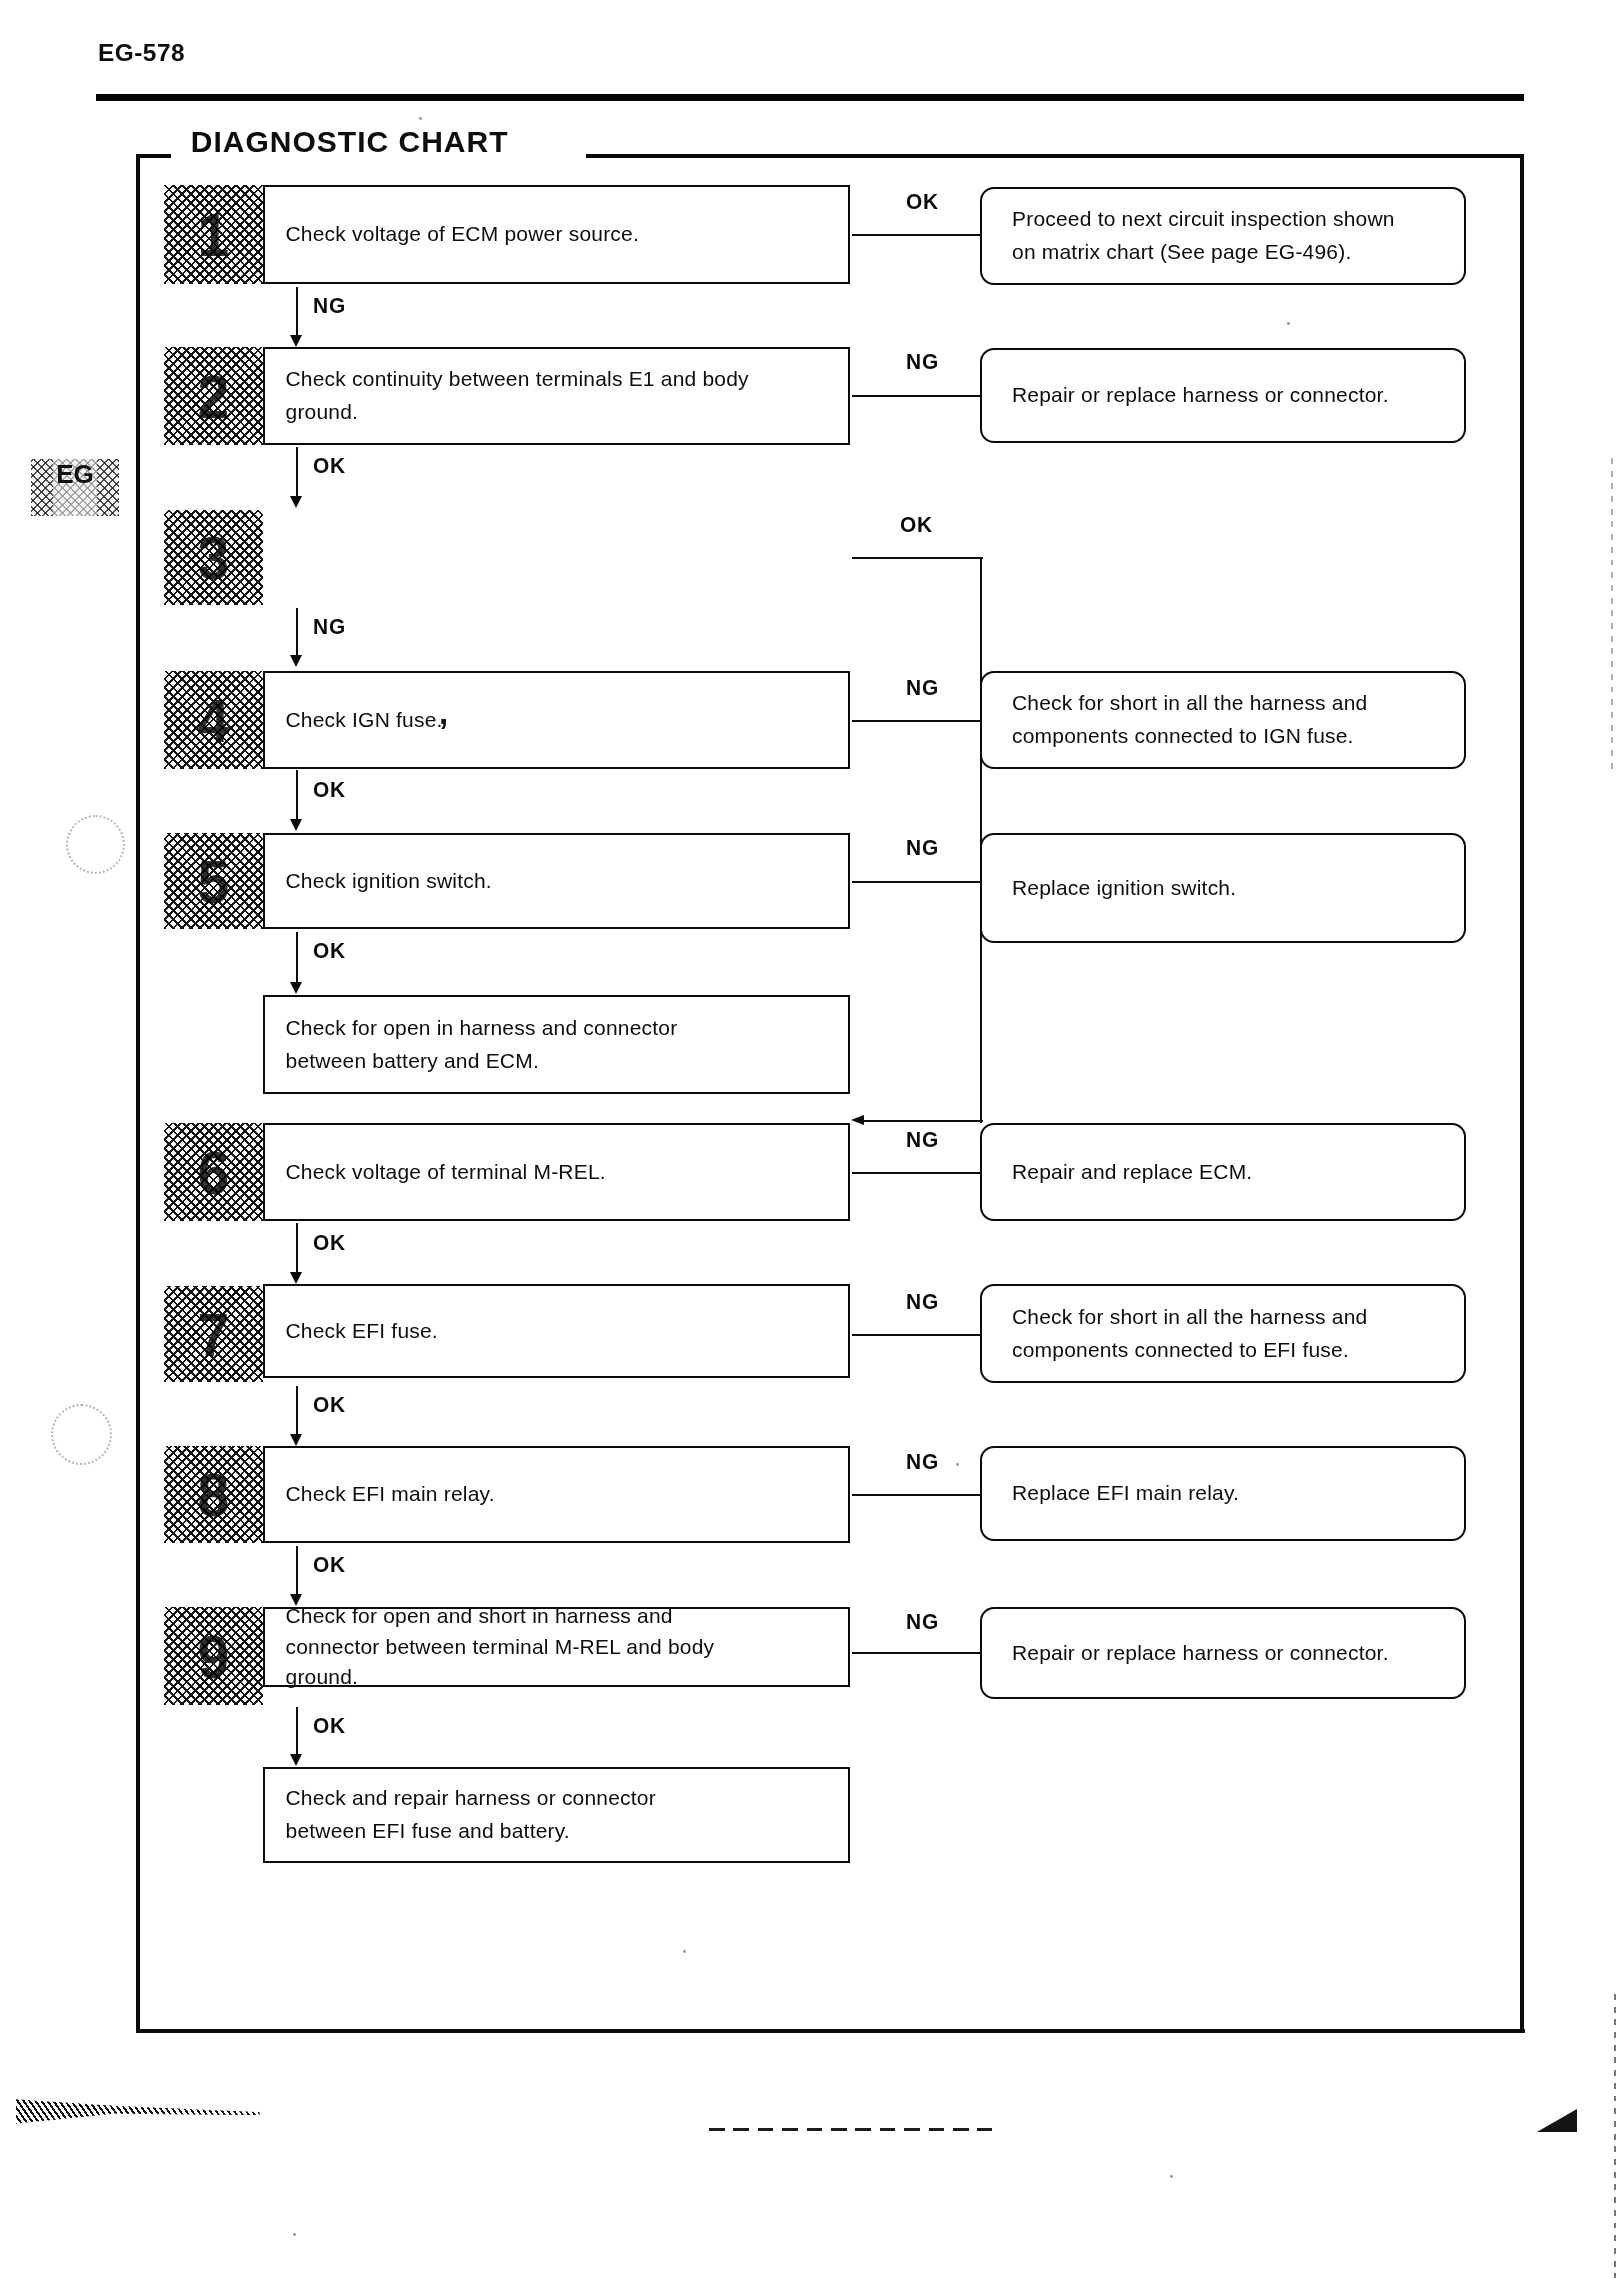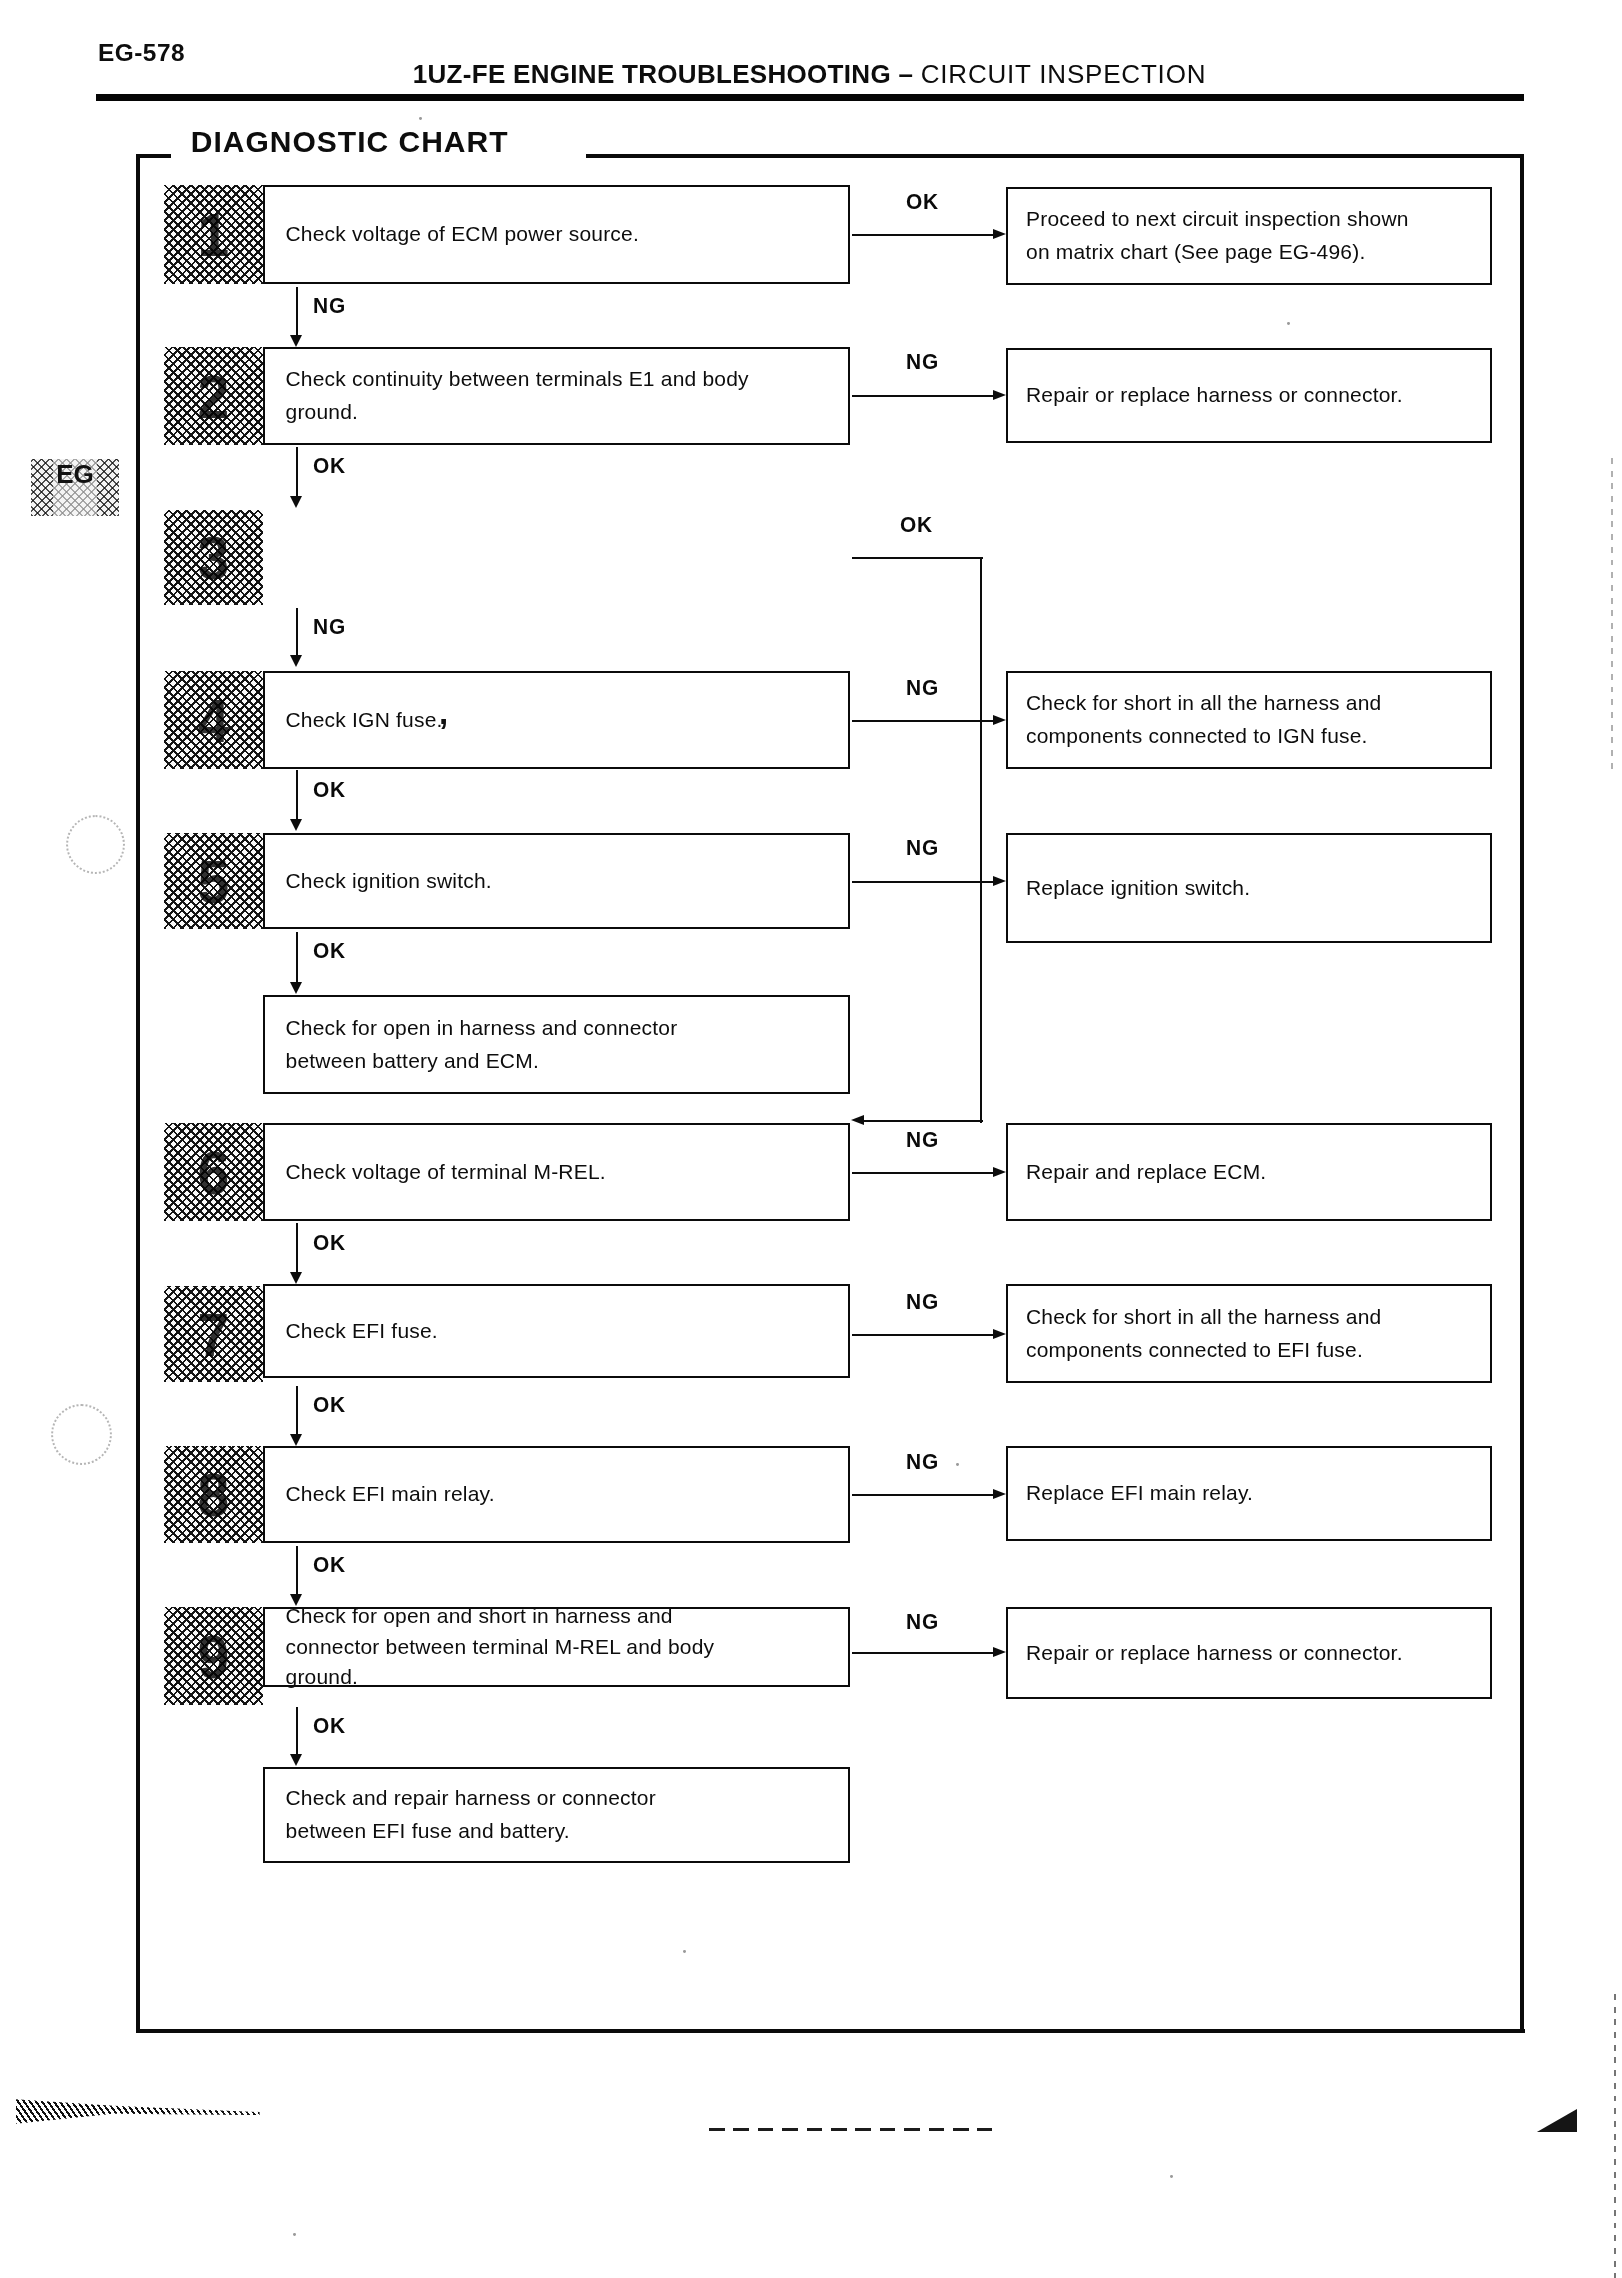--- a/index.html
+++ b/index.html
@@ -42,21 +42,21 @@
   }
   .eg-tab span{font-size:26px;font-weight:bold;color:#111;background:rgba(244,244,244,.55);padding:0 2.9px;}
   
   .fbox{
     position:absolute;background:#fff;border:2.9px solid #0b0b0b;
     display:flex;align-items:center;box-sizing:border-box;
     font-size:21px;line-height:1.55;letter-spacing:0.2px;
     padding:3.9px 13.7px 3.9px 20.5px;white-space:pre-line;
   }
   .lbox{left:263px;width:587px;}
-  .rbox{left:1006px;width:486px;padding-left:18px;}
+  .rbox{left:980px;width:486px;padding-left:30px;border-radius:14px;}
   
   .hline{position:absolute;height:2.4px;background:#0c0c0c;}
   .vline{position:absolute;width:2.4px;background:#0c0c0c;}
   .arr-right{position:absolute;width:0;height:0;border-top:5.9px solid transparent;border-bottom:5.9px solid transparent;border-left:13.7px solid #0c0c0c;}
   .arr-left{position:absolute;width:0;height:0;border-top:5.9px solid transparent;border-bottom:5.9px solid transparent;border-right:13.7px solid #0c0c0c;}
   .arr-down{position:absolute;width:0;height:0;border-left:6.8px solid transparent;border-right:6.8px solid transparent;border-top:12.7px solid #0c0c0c;}
   .cond{position:absolute;font-size:22px;font-weight:bold;letter-spacing:1px;color:#0a0a0a;transform:scaleX(.95);}
   
   .dotcircle{position:absolute;border:2px dotted #7a7a7a;border-radius:50%;opacity:.55;}
   .stray-mark{position:absolute;font-size:33px;font-weight:bold;color:#111;}
@@ -71,21 +71,20 @@
     clip-path:polygon(100% 0,100% 100%,0 100%);}
   .dotline-v{position:absolute;width:2px;background:repeating-linear-gradient(to bottom,#3a3a3a 0 5.9px,rgba(0,0,0,0) 5.9px 12.7px);}
   .speck{position:absolute;width:2.9px;height:2.9px;background:#555;border-radius:50%;opacity:.6;}
 </style>
 </head>
 <body>
 
 <div class="page">
 
   <div class="page-code">EG-578</div>
-  <div class="page-header"><span class="t-main">1UZ-FE ENGINE TROUBLESHOOTING</span><span class="t-main"> – </span><span class="t-sub">CIRCUIT INSPECTION</span></div>
   <div class="header-rule"></div>
 
   <div class="eg-tab">
       <span>EG</span>
     </div>
 
   <div class="frame" style="left:136px;top:154px;width:35px;height:3.9px"></div>
   <div class="frame" style="left:586px;top:154px;width:938px;height:3.9px"></div>
   <div class="frame" style="left:136px;top:154px;width:3.9px;height:1878px"></div>
   <div class="frame" style="left:1520px;top:154px;width:3.9px;height:1878px"></div>

